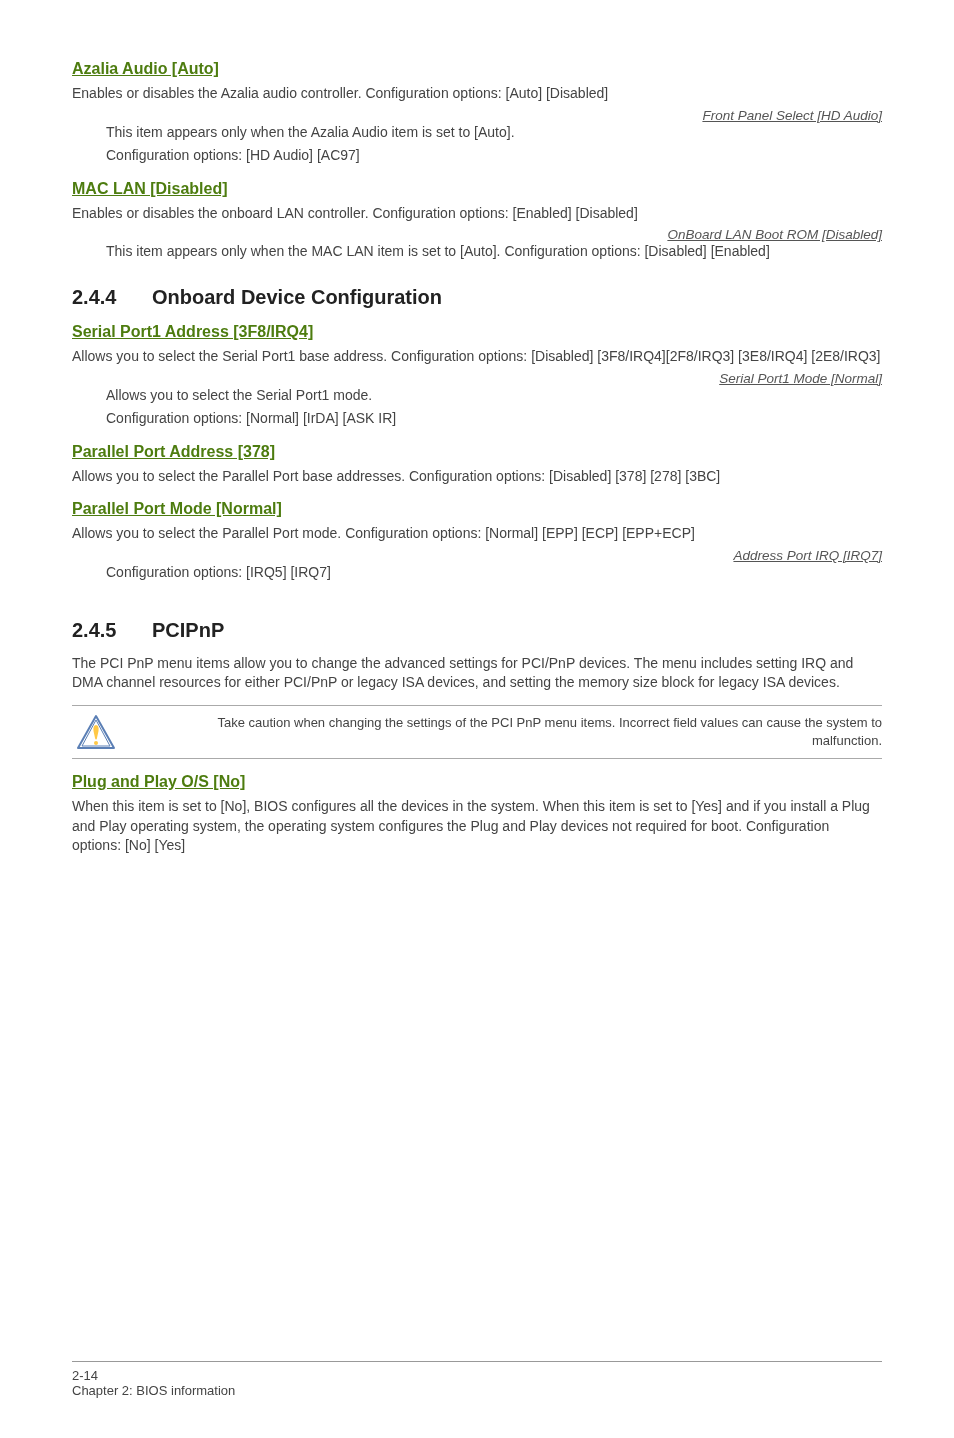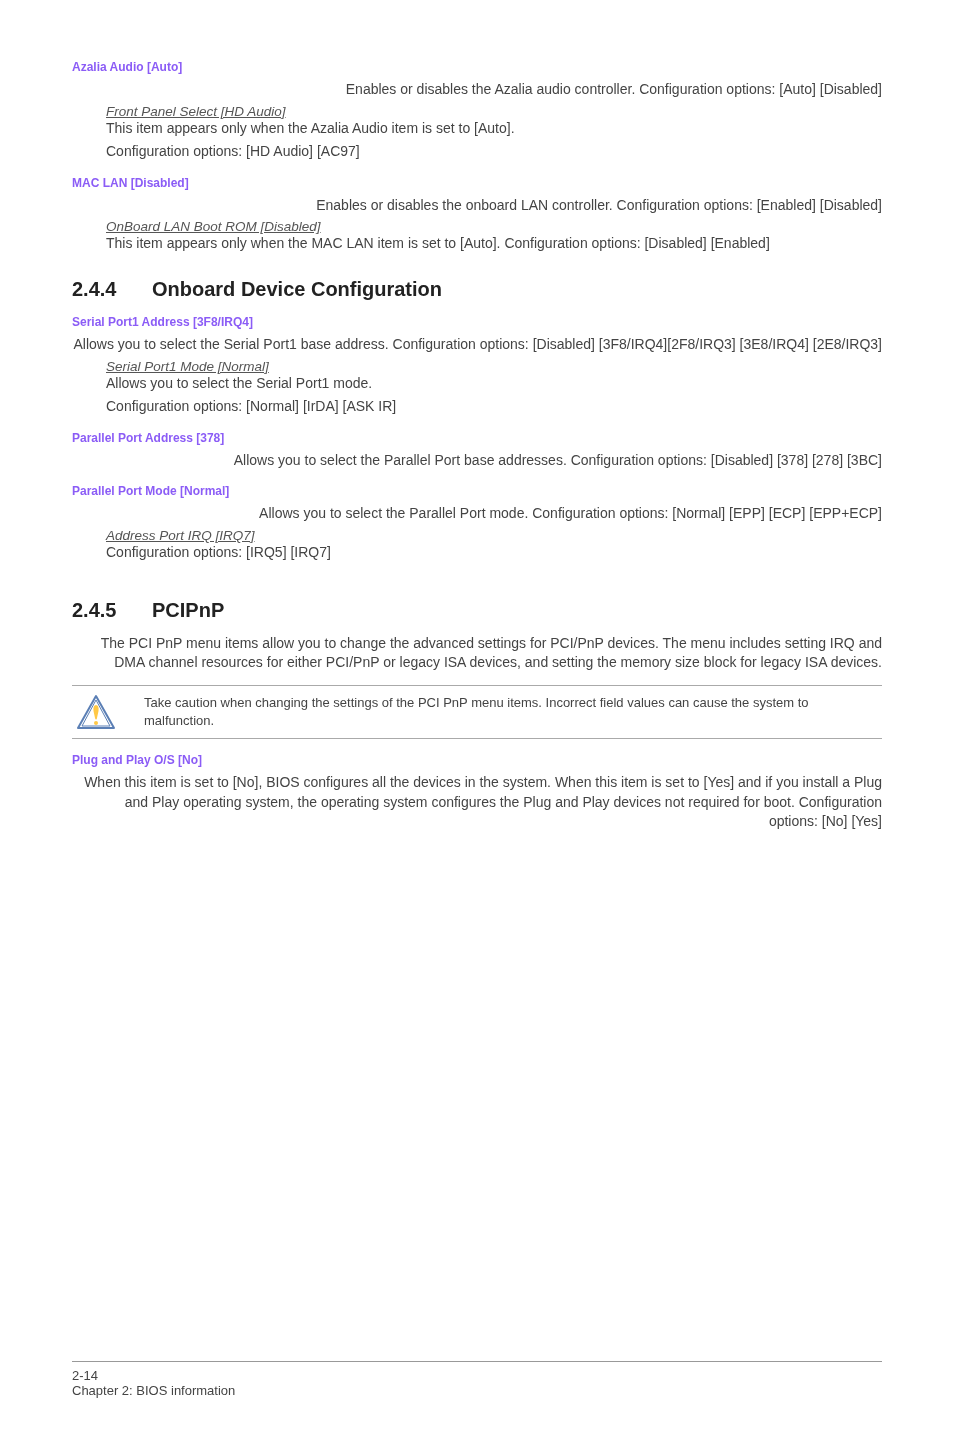--- a/index.html
+++ b/index.html
@@ -10,43 +10,44 @@
     body {
       font-family: Arial, Helvetica, sans-serif;
       background: #fff;
       color: #333;
       width: 954px;
       height: 1438px;
       padding: 60px 72px 40px 72px;
       position: relative;
     }
     h3.section-heading {
-      font-size: 12px;
+      font-size: 16px;
       font-weight: bold;
-      color: #8b5cf6;
+      color: #4d7c0f;
       margin-bottom: 6px;
       margin-top: 14px;
+      text-decoration: underline;
     }
     h3.section-heading:first-of-type {
       margin-top: 0;
     }
     p.body-text {
       font-size: 14px;
       color: #444;
       line-height: 1.4;
       margin-bottom: 4px;
-      text-align: right;
     }
     .sub-heading {
       font-size: 13.5px;
       font-style: italic;
       text-decoration: underline;
       color: #555;
       margin-left: 34px;
       margin-top: 4px;
+      text-align: right;
     }
     .sub-text {
       font-size: 14px;
       color: #444;
       line-height: 1.4;
       margin-left: 34px;
       margin-bottom: 4px;
     }
     h2.main-heading {
       font-size: 20px;
@@ -60,20 +61,21 @@
       width: 80px;
     }
     .callout {
       display: flex;
       align-items: flex-start;
       margin: 12px 0 10px 0;
       border-top: 1px solid #aaa;
       border-bottom: 1px solid #aaa;
       padding: 8px 0;
       margin-left: 0px;
+      text-align: right;
     }
     .callout-icon {
       flex: 0 0 56px;
       display: flex;
       align-items: center;
       justify-content: flex-start;
       padding-left: 4px;
     }
     .callout-text {
       font-size: 13px;

